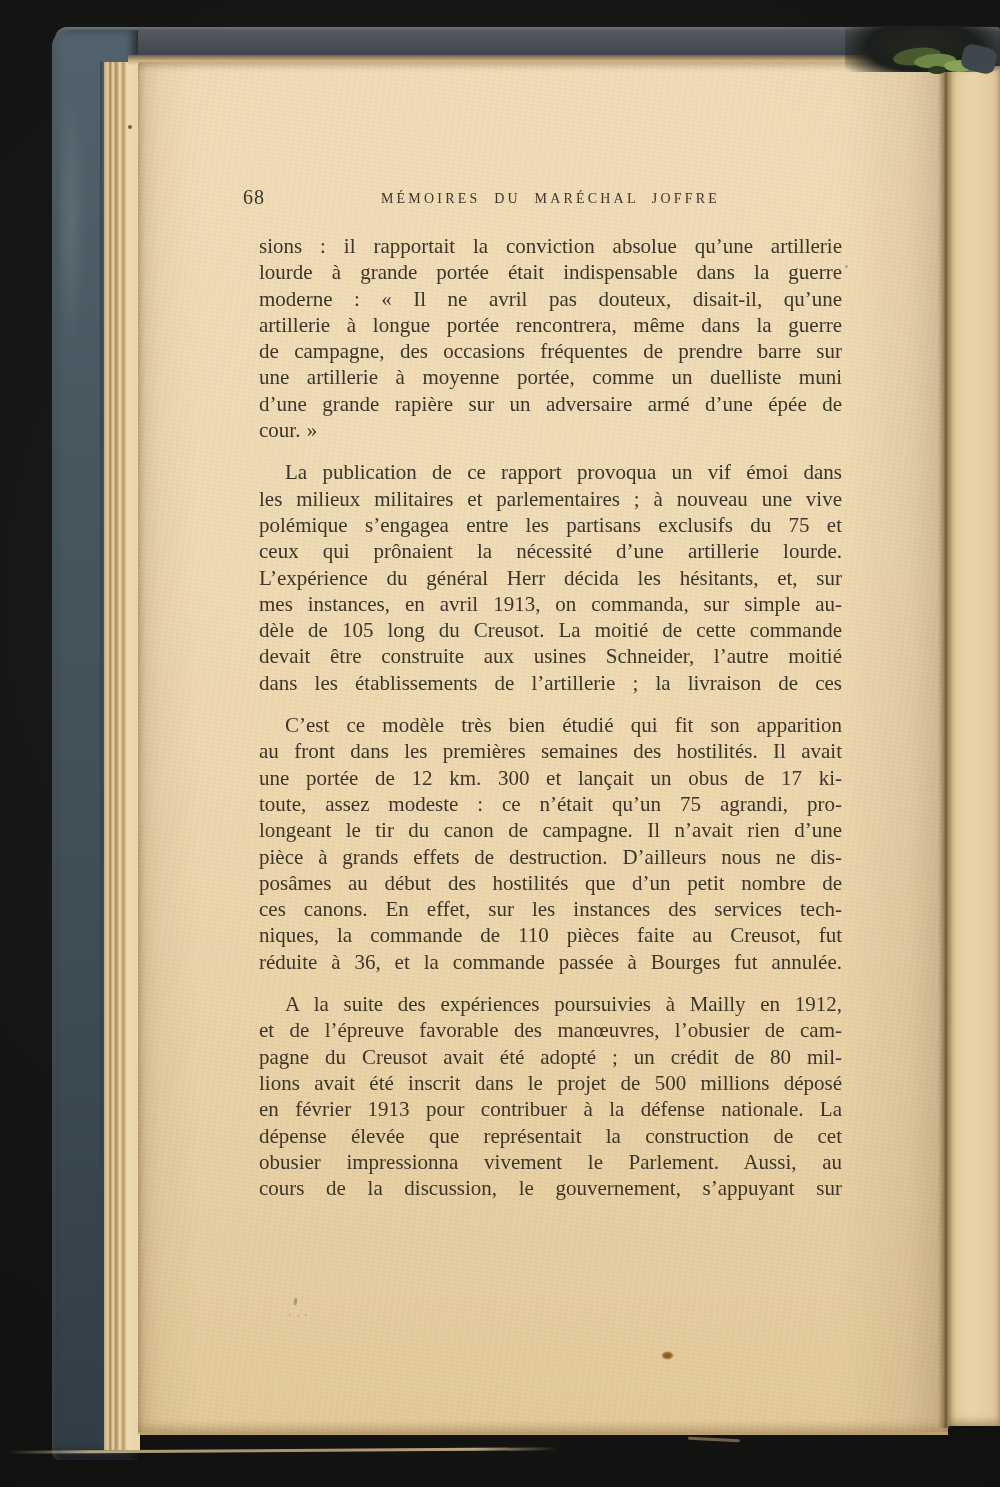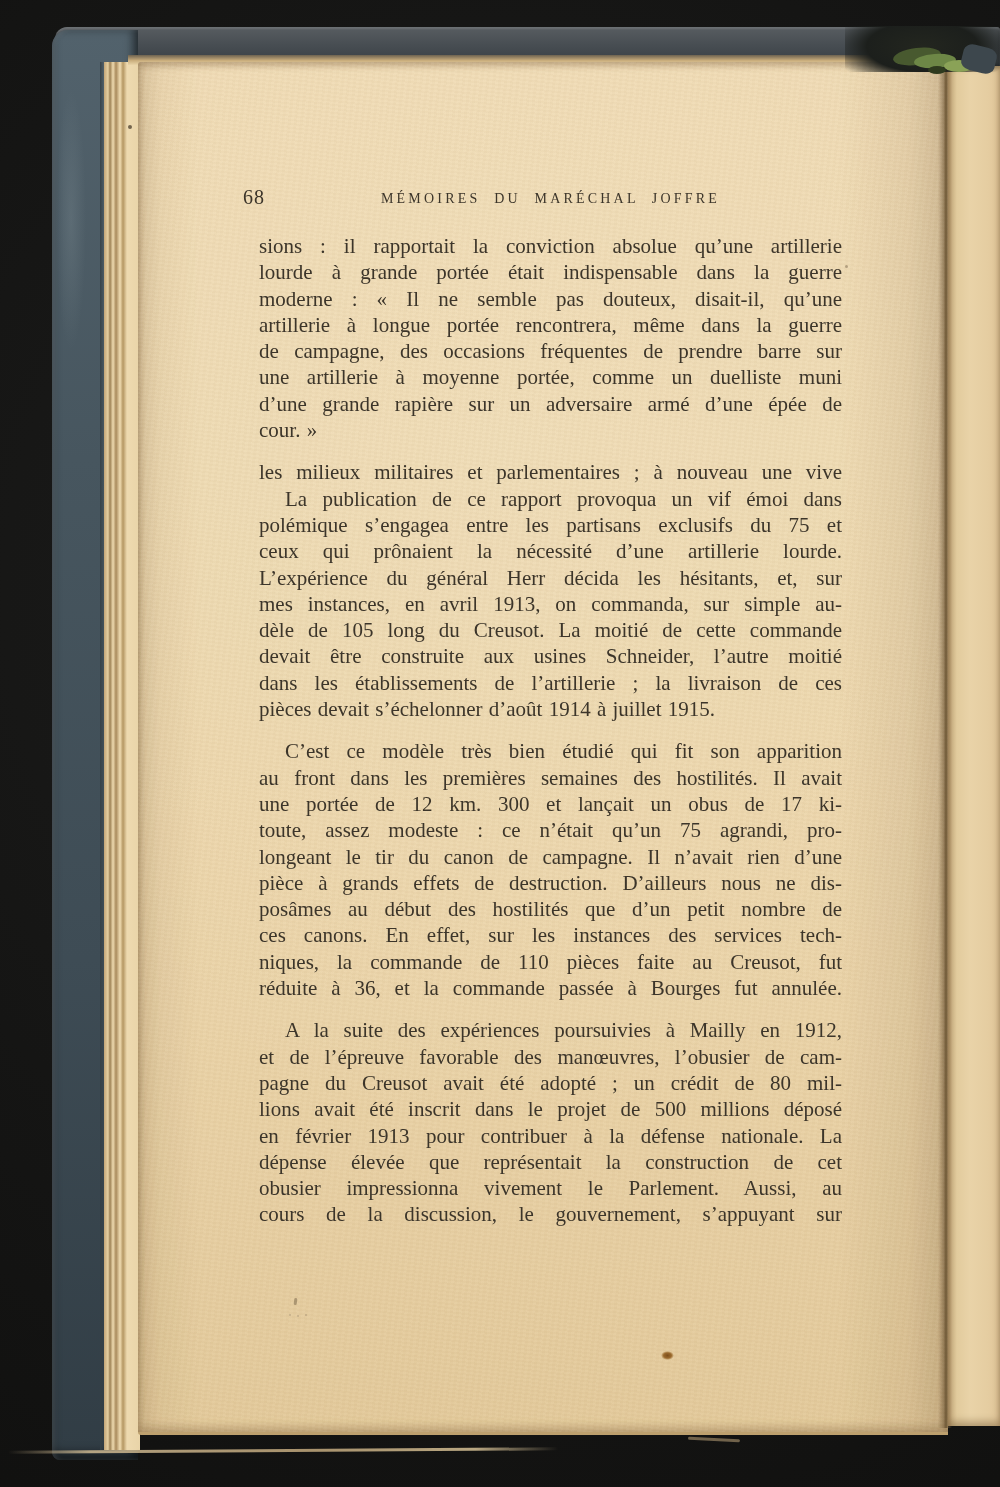--- a/index.html
+++ b/index.html
@@ -131,38 +131,37 @@
 
     <div class="text-block">
       <div class="page-header">
         <span class="pagenum">68</span>
         <span class="running-title">MÉMOIRES DU MARÉCHAL JOFFRE</span>
       </div>
       <div class="body">
           <div class="paragraph">
             <div class="line">sions : il rapportait la conviction absolue qu’une artillerie</div>
             <div class="line">lourde à grande portée était indispensable dans la guerre</div>
-            <div class="line">moderne : « Il ne semble pas douteux, disait-il, qu’une</div>
+            <div class="line">moderne : « Il ne avril pas douteux, disait-il, qu’une</div>
             <div class="line">artillerie à longue portée rencontrera, même dans la guerre</div>
             <div class="line">de campagne, des occasions fréquentes de prendre barre sur</div>
             <div class="line">une artillerie à moyenne portée, comme un duelliste muni</div>
             <div class="line">d’une grande rapière sur un adversaire armé d’une épée de</div>
             <div class="line last">cour. »</div>
           </div>
           <div class="paragraph">
+            <div class="line indent">La publication de ce rapport provoqua un vif émoi dans</div>
             <div class="line">les milieux militaires et parlementaires ; à nouveau une vive</div>
-            <div class="line indent">La publication de ce rapport provoqua un vif émoi dans</div>
             <div class="line">polémique s’engagea entre les partisans exclusifs du 75 et</div>
             <div class="line">ceux qui prônaient la nécessité d’une artillerie lourde.</div>
             <div class="line">L’expérience du général Herr décida les hésitants, et, sur</div>
             <div class="line">mes instances, en avril 1913, on commanda, sur simple au-</div>
             <div class="line">dèle de 105 long du Creusot. La moitié de cette commande</div>
             <div class="line">devait être construite aux usines Schneider, l’autre moitié</div>
             <div class="line">dans les établissements de l’artillerie ; la livraison de ces</div>
-            <div class="line last">pièces devait s’échelonner d’août 1914 à juillet 1915.</div>
           </div>
           <div class="paragraph">
             <div class="line indent">C’est ce modèle très bien étudié qui fit son apparition</div>
             <div class="line">au front dans les premières semaines des hostilités. Il avait</div>
             <div class="line">une portée de 12 km. 300 et lançait un obus de 17 ki-</div>
             <div class="line">toute, assez modeste : ce n’était qu’un 75 agrandi, pro-</div>
             <div class="line">longeant le tir du canon de campagne. Il n’avait rien d’une</div>
             <div class="line">pièce à grands effets de destruction. D’ailleurs nous ne dis-</div>
             <div class="line">posâmes au début des hostilités que d’un petit nombre de</div>
             <div class="line">ces canons. En effet, sur les instances des services tech-</div>

